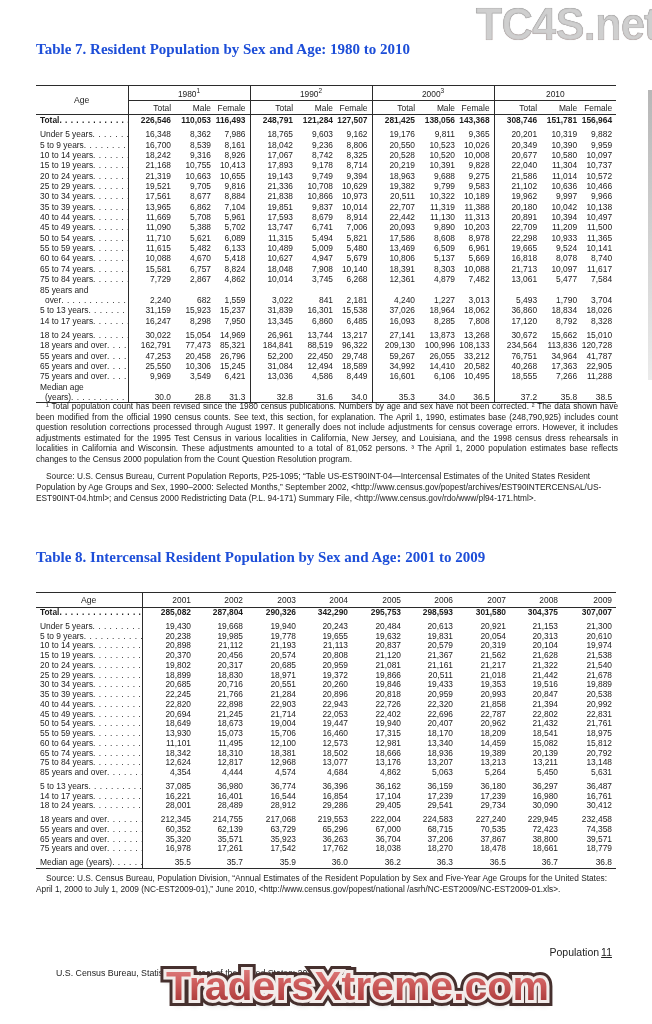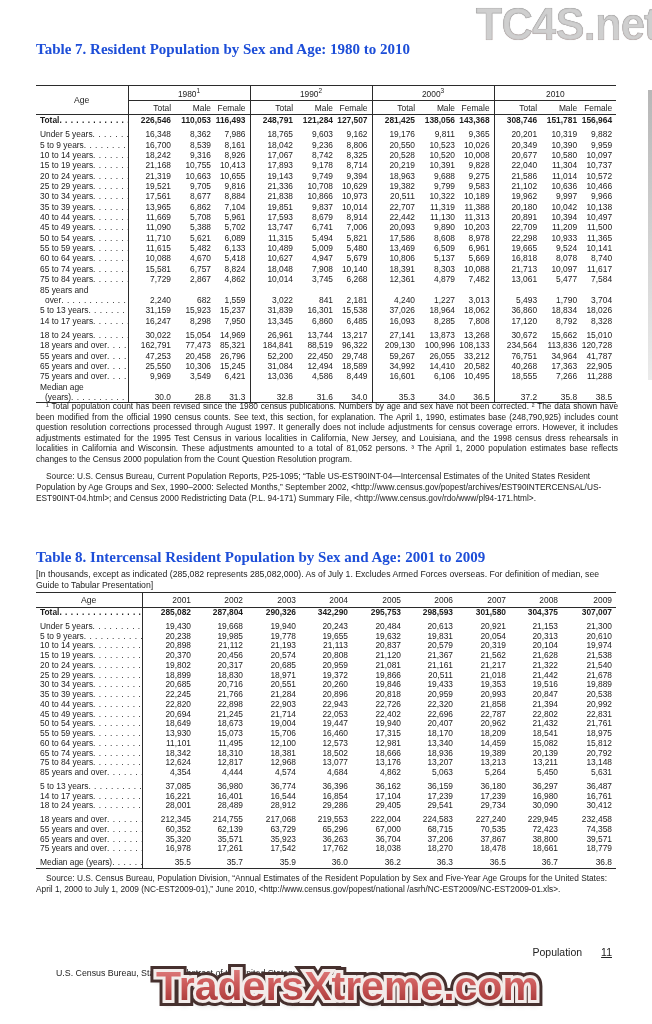--- a/index.html
+++ b/index.html
@@ -45,21 +45,21 @@
 
   
   .fnotes{position:absolute;left:36px;top:401px;width:582px;margin:0;font-size:8.3px;
           line-height:1.27;text-align:justify;text-indent:10px;}
   .source{position:absolute;left:36px;width:582px;margin:0;font-size:8.3px;line-height:1.3;text-indent:10px;}
   #s7{top:471px;}
   #s8{top:873px;}
 
   
   #pagenum{position:absolute;right:40px;top:946px;font-size:10.5px;color:#222;}
-  #pagenum .pn{margin-left:19px;text-decoration:underline;}
+  #pagenum .pn{margin-left:2px;text-decoration:underline;}
   #credit{position:absolute;left:56px;top:968px;font-size:8.8px;color:#222;}
 
   
   #edge{position:absolute;right:0;top:90px;width:4px;height:290px;
         background:linear-gradient(180deg,#aaa,#cfcfcf 60%,#e8e8e8);opacity:.85;}
 
   
   #wm-top{position:absolute;top:-4px;right:-6px;font-size:47px;font-weight:800;
           letter-spacing:-1px;transform:scaleX(.93);transform-origin:top right;
           color:#4a3838;text-shadow:0 0 1px #cfcfcf;z-index:6;}
@@ -71,21 +71,21 @@
   .wmstack span{position:absolute;left:0;top:0;}
   .wmstack span:first-child{position:relative;}
   #wm-mid{left:50%;top:490px;transform:translateX(-52%);font-size:39px;letter-spacing:1px;}
   #wm-mid .o1{-webkit-text-stroke:9px #fff;color:#fff;
               text-shadow:0 3px 5px rgba(70,10,10,.45);}
   #wm-mid .f1{color:#c21d1d;}
   @supports (-webkit-background-clip:text){
     #wm-mid .f1{background:linear-gradient(180deg,#ef5350 10%,#d32f2f 45%,#8e1010 95%);
                 -webkit-background-clip:text;background-clip:text;color:transparent;}
   }
-  #wm-bot{left:156px;top:963px;font-size:41px;letter-spacing:0;}
+  #wm-bot{left:166px;top:963px;font-size:41px;letter-spacing:0;}
   #wm-bot .o0{-webkit-text-stroke:12px #46302e;color:#46302e;
               text-shadow:0 4px 6px rgba(0,0,0,.4);}
   #wm-bot .o1{-webkit-text-stroke:6px #f3ecea;color:#f3ecea;}
   #wm-bot .f1{color:#c05050;}
   @supports (-webkit-background-clip:text){
     #wm-bot .f1{background:linear-gradient(180deg,#e08080 8%,#cc5a5a 45%,#a03030 95%);
                 -webkit-background-clip:text;background-clip:text;color:transparent;}
   }
 </style>
 </head>
@@ -707,21 +707,20 @@
             <td class="num">38.5</td>
           </tr>
         </tbody>
     </table>
   </div>
 
   <p class="fnotes">¹ Total population count has been revised since the 1980 census publications. Numbers by age and sex have not been corrected. ² The data shown have been modified from the official 1990 census counts. See text, this section, for explanation. The April 1, 1990, estimates base (248,790,925) includes count question resolution corrections processed through August 1997. It generally does not include adjustments for census coverage errors. However, it includes adjustments estimated for the 1995 Test Census in various localities in California, New Jersey, and Louisiana, and the 1998 census dress rehearsals in localities in California and Wisconsin. These adjustments amounted to a total of 81,052 persons. ³ The April 1, 2000 population estimates base reflects changes to the Census 2000 population from the Count Question Resolution program.</p>
   <p class="source" id="s7">Source: U.S. Census Bureau, Current Population Reports, P25-1095; “Table US-EST90INT-04—Intercensal Estimates of the United States Resident Population by Age Groups and Sex, 1990–2000: Selected Months,” September 2002, &lt;http://www.census.gov/popest/archives/EST90INTERCENSAL/US-EST90INT-04.html&gt;; and Census 2000 Redistricting Data (P.L. 94-171) Summary File, &lt;http://www.census.gov/rdo/www/pl94-171.html&gt;.</p>
 
   <h1 class="ttitle" id="t8title">Table 8. Intercensal Resident Population by Sex and Age: 2001 to 2009</h1>
-  <p class="tnote" id="t8note">[In thousands, except as indicated (285,082 represents 285,082,000). As of July 1. Excludes Armed Forces overseas. For definition of median, see Guide to Tabular Presentation]</p>
 
   <div class="twrap" id="t8wrap">
     <table class="ctable" id="t8">
       <colgroup>
         <col style="width:106px">
         <col style="width:53px">
           <col style="width:52px">
           <col style="width:53px">
         <col style="width:52px">
           <col style="width:53px">

